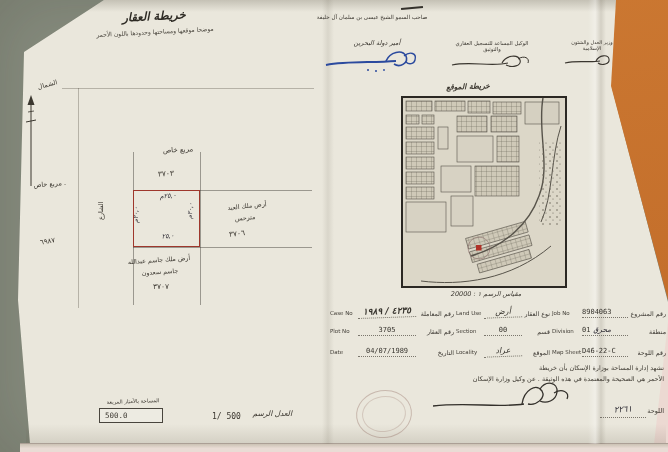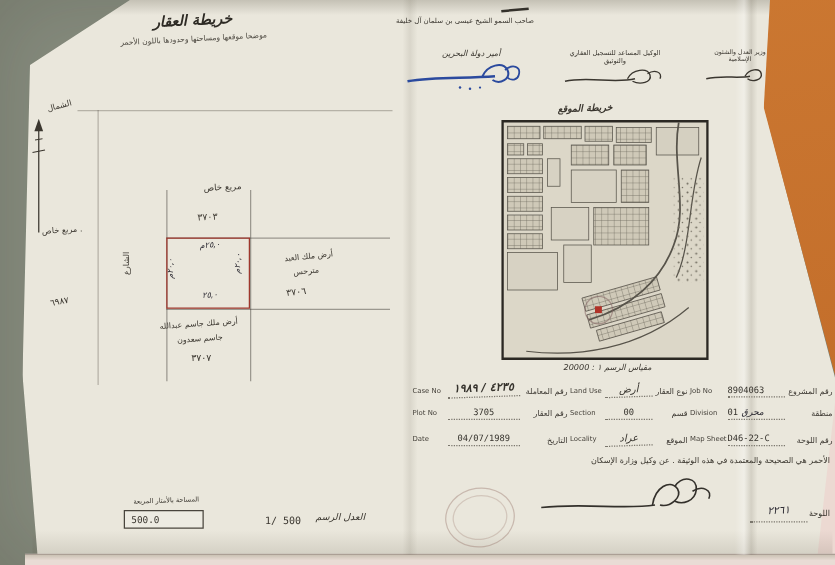--- a/index.html
+++ b/index.html
@@ -302,20 +302,21 @@
     <span class="c-ar c-ar2">الموقع</span>
     <span class="c-en c-en3">Map Sheet</span>
     <span class="c-val c-v3 div-cell">
         <span>D46-22-C</span>
         <span class="hw rtl"></span>
       </span>
     <span class="c-ar c-ar3">رقم اللوحة</span>
   </div>
 
   <div class="txt cert">
+    <div>تشهد إدارة المساحة بوزارة الإسكان بأن خريطة</div>
     <div>الأحمر هي الصحيحة والمعتمدة في هذه الوثيقة . عن وكيل وزارة الإسكان</div>
   </div>
   <svg class="sig-cert" viewBox="0 0 156 40">
     <path d="M5 30 C40 26 70 32 96 28" stroke="#33302b" stroke-width="1.4" fill="none"></path>
     <path d="M94 28 C96 14 108 7 114 15 C118 22 108 30 100 28" stroke="#33302b" stroke-width="1.3" fill="none"></path>
     <path d="M112 13 C118 4 130 6 129 16 C128 25 118 28 112 25" stroke="#33302b" stroke-width="1.3" fill="none"></path>
     <path d="M126 17 C134 12 142 16 139 23" stroke="#33302b" stroke-width="1.2" fill="none"></path>
   </svg>
   <div class="stamp">
       <div class="stamp-inner"></div>

